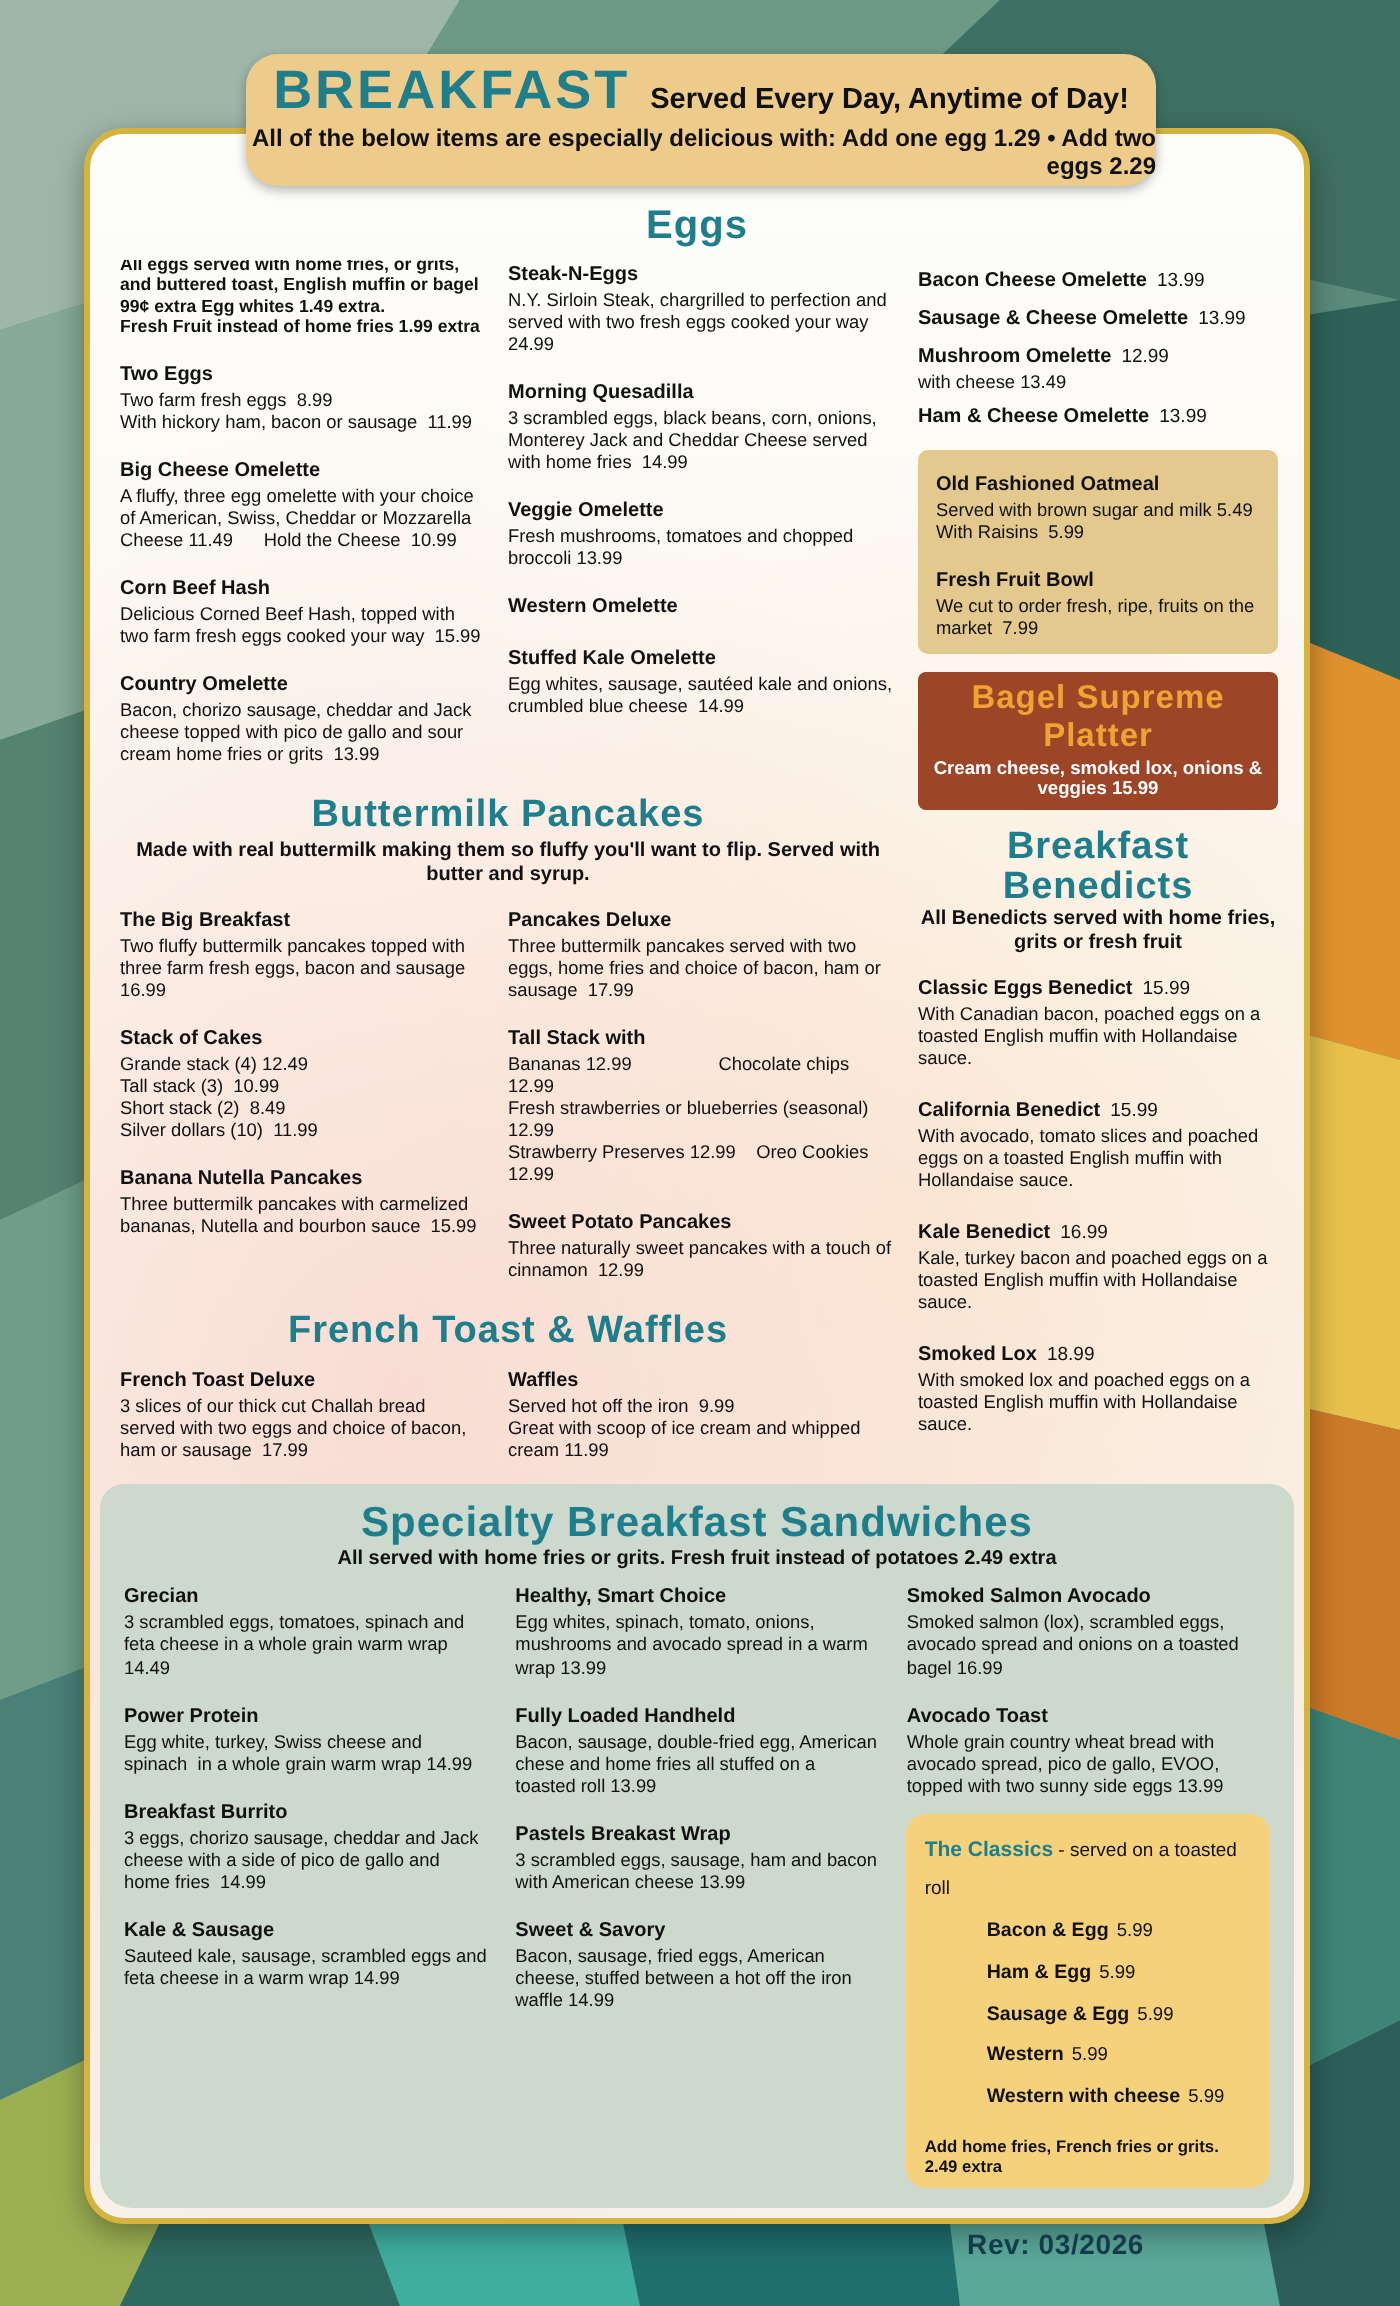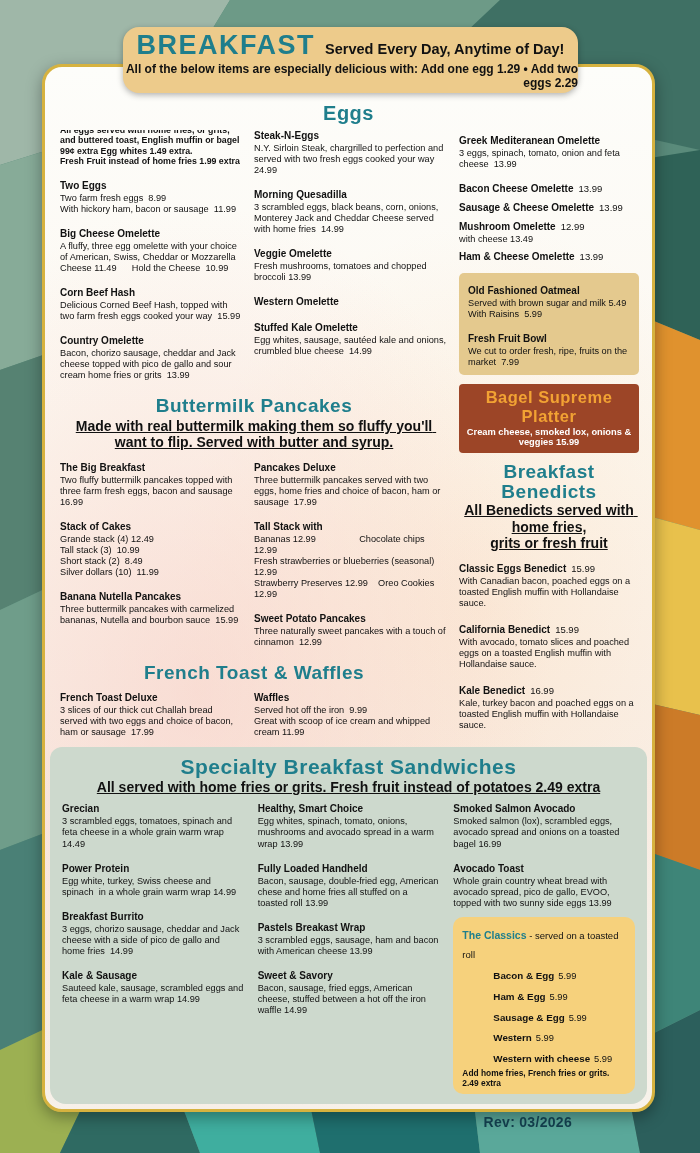--- a/index.html
+++ b/index.html
@@ -24,22 +24,22 @@
         background:
           radial-gradient(ellipse at 25% 60%, rgba(247,200,190,.50), transparent 55%),
           radial-gradient(ellipse at 72% 52%, rgba(250,215,180,.38), transparent 50%),
           linear-gradient(180deg,#fdfdfa 0%,#fcf7ef 40%,#f9efe7 70%,#f7f2ea 100%);
         display:flex;flex-direction:column;padding-top:36px;overflow:hidden;}
 
   .section-title{color:#1f7e8c;font-weight:bold;text-align:center;letter-spacing:.5px;line-height:1.05;}
   .eggs-title{font-size:20px;margin-bottom:6px;}
   .mid-title{font-size:19px;margin:7px 0 2px;}
   .big-title{font-size:21px;margin:2px 0 1px;}
-  .subtitle{font-weight:bold;font-size:14px;text-align:center;line-height:1.18;
-            white-space:pre-wrap;margin-bottom:6px;text-decoration:underline;}
+  .subtitle{font-weight:bold;font-size:10px;text-align:center;line-height:1.18;
+            white-space:pre-wrap;margin-bottom:6px;}
 
   .main-row{display:flex;flex:1 1 auto;min-height:0;overflow:hidden;padding:0 13px 0 15px;gap:11px;}
   .left-area{width:388px;flex:none;display:flex;flex-direction:column;justify-content:center;}
   .right-col{flex:1;min-width:0;}
 
   .two-col{display:flex;gap:13px;}
   .col-l{width:181px;flex:none;}
   .col-m{flex:1;min-width:0;}
 
   .intro{font-weight:bold;font-size:8.8px;line-height:1.2;white-space:pre-wrap;margin-bottom:8px;}
@@ -68,21 +68,21 @@
   .sand-cols{display:flex;gap:14px;margin-top:3px;}
   .scol{flex:1;min-width:0;}
 
   .classics{background:#f6d17c;border-radius:10px;padding:7px 9px 6px;margin-top:3px;}
   .classics-head{margin-bottom:2px;line-height:1.2;}
   .classics-title{color:#1f7e8c;font-weight:bold;font-size:10.5px;}
   .classics-suffix{font-size:9.5px;}
   .citem{line-height:1.3;}
   .citem .item-name{font-size:9.8px;padding-left:31px;}
   .citem .item-price{font-size:9.3px;margin-left:4px;}
-  .classics-footer{font-weight:bold;font-size:8.4px;margin-top:0;}
+  .classics-footer{font-weight:bold;font-size:8.4px;margin-top:10px;}
 
   .rev{position:absolute;right:128px;top:1114px;z-index:4;
        font-weight:bold;font-size:14px;color:#123c4a;letter-spacing:.3px;}
 </style>
 </head>
 <body>
 
 <div class="stage">
 
   <svg class="bg" viewBox="0 0 700 1153" preserveAspectRatio="none">
@@ -234,26 +234,20 @@
     
   </div>
               </div>
           </div>
         </div>
 
       </div>
 
       <div class="right-col">
 
-        <div>
-            <div class="item">
-    <span class="item-name">Greek Mediteranean Omelette</span>
-    <div class="item-desc">3 eggs, spinach, tomato, onion and feta cheese  13.99</div>
-  </div>
-          </div>
         <div class="tight">
             <div class="item">
     <span class="item-name">Bacon Cheese Omelette</span><span class="item-price">13.99</span>
     
   </div>
             <div class="item">
     <span class="item-name">Sausage &amp; Cheese Omelette</span><span class="item-price">13.99</span>
     
   </div>
             <div class="item">

